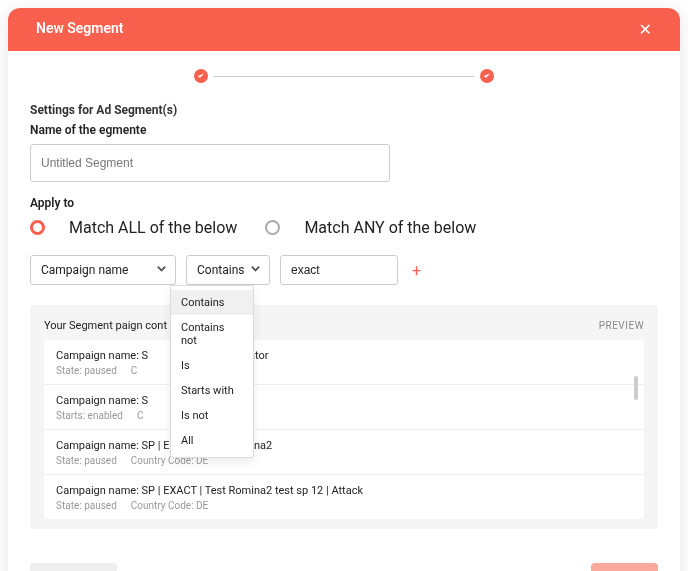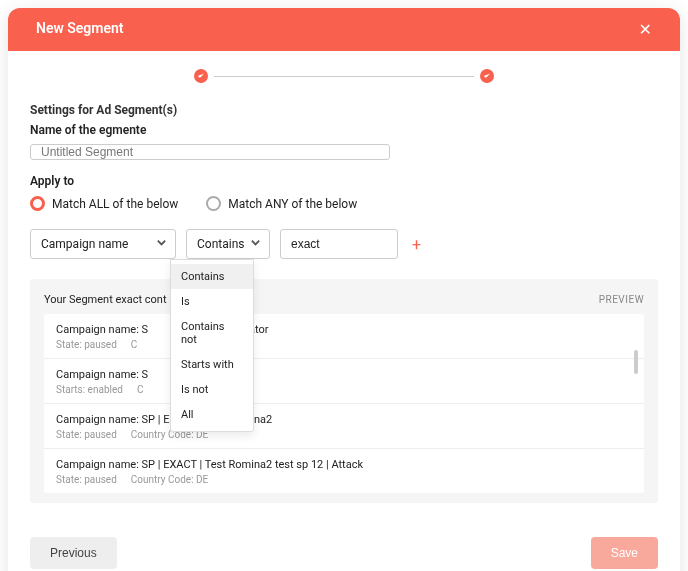--- a/index.html
+++ b/index.html
@@ -35,26 +35,26 @@
   .step-dot {
     width: 14px; height: 14px; border-radius: 50%;
     background: #f9604d; display:flex; align-items:center; justify-content:center;
   }
   .step-dot svg { width: 8px; height: 8px; fill: #fff; }
   .step-line { width: 260px; height: 1px; background: #ccc; margin: 0 6px; }
   .body { padding: 10px 22px 18px; font-size: 12px; color: #333; }
   .section-title { font-weight: 700; font-size: 12px; color: #333; margin-bottom: 6px; }
   .field-label { font-weight: 600; font-size: 12px; margin-bottom: 7px; color:#222; }
   .text-input {
-    width: 360px; height: 16px; border: 1px solid #ccc; border-radius: 3px;
+    width: 360px; height: 38px; border: 1px solid #ccc; border-radius: 3px;
     padding: 0 10px; font-size: 12px; color: #777;
   }
   .apply-to { margin-top: 14px; }
   .radio-row { display:flex; gap: 28px; margin-top:8px; }
-  .radio-opt { display:flex; align-items:center; gap:7px; font-size:12px; color:#222; cursor:pointer; }
+  .radio-opt { display:flex; align-items:center; gap:24px; font-size:16px; color:#222; cursor:pointer; }
   .radio-outer {
     width:15px; height:15px; border-radius:50%;
     border:2px solid #aaa; display:inline-block; position:relative;
   }
   .radio-outer.selected { border-color:#f9604d; border-width:3px; }
   .rule-row { display:flex; gap:10px; margin-top:18px; align-items:center; position:relative; }
   .select {
     height: 30px; border:1px solid #ccc; border-radius:3px;
     padding: 0 26px 0 10px; font-size:12px; color:#222;
     display:flex; align-items:center; background:#fff; cursor:pointer; position:relative;
@@ -161,32 +161,32 @@
         <span>Contains</span>
         <span class="chev"><svg viewBox="0 0 12 12">
               <path d="M2 4l4 4 4-4"></path>
             </svg></span>
       </div>
       <input class="val-input" value="exact" style="">
       <div class="add-btn">+</div>
 
       <div class="dropdown-menu">
         <div class="dd-item active">Contains</div>
+        <div class="dd-item">Contains not</div>
         <div class="dd-item">Is</div>
-        <div class="dd-item">Contains not</div>
         <div class="dd-item">Starts with</div>
         <div class="dd-item">Is not</div>
         <div class="dd-item">All</div>
       </div>
     </div>
 
     <div class="preview-box">
       <div class="preview-head">
         <div class="preview-title">
-          <span>Your Segment exact cont</span>
+          <span>Your Segment paign cont</span>
         </div>
         <div class="preview-link">PREVIEW</div>
       </div>
       <div class="inner-wrap">
         <div class="scrollbar-hint"></div>
         <div class="result-list">
           <div class="result-item">
             <div class="result-name">
               <span>Campaign name: S</span><span style="visibility:hidden">xxxxxxxxxx</span><span>paign Creator</span>
             </div>

